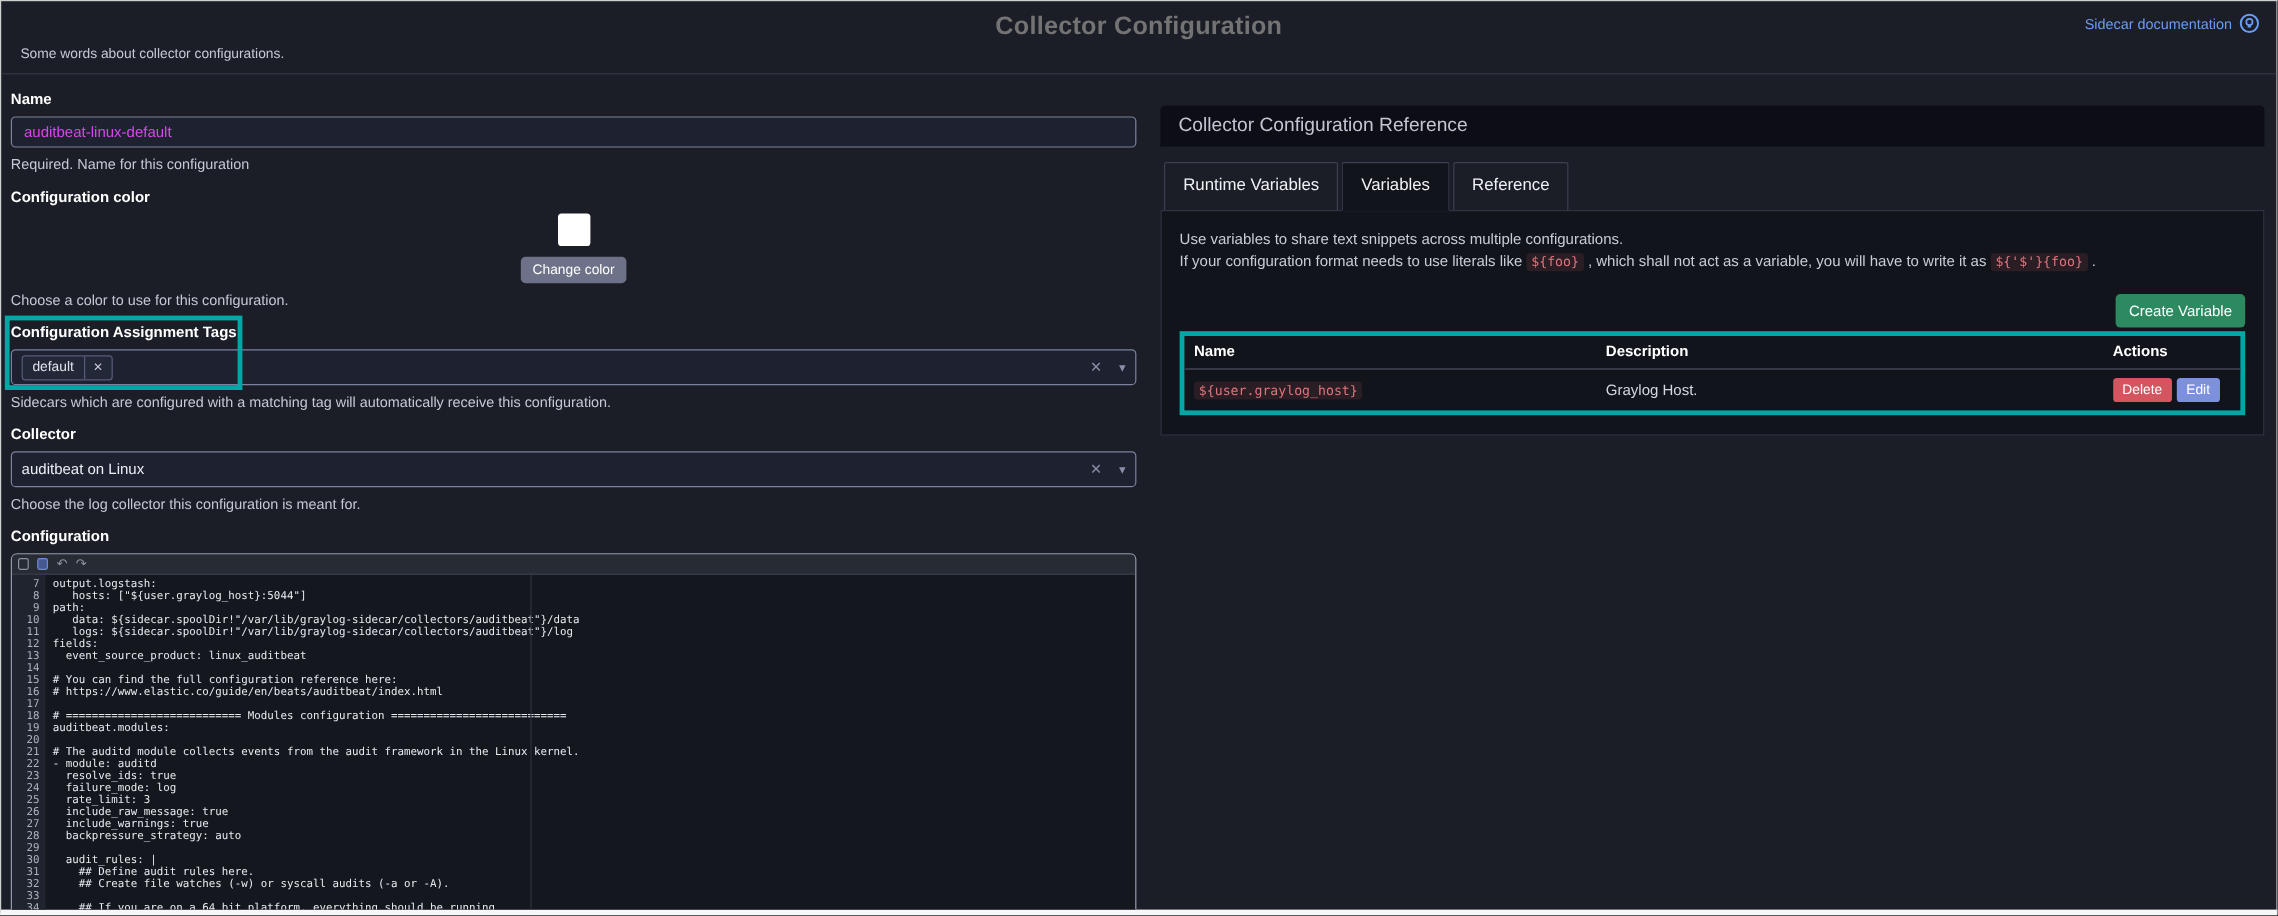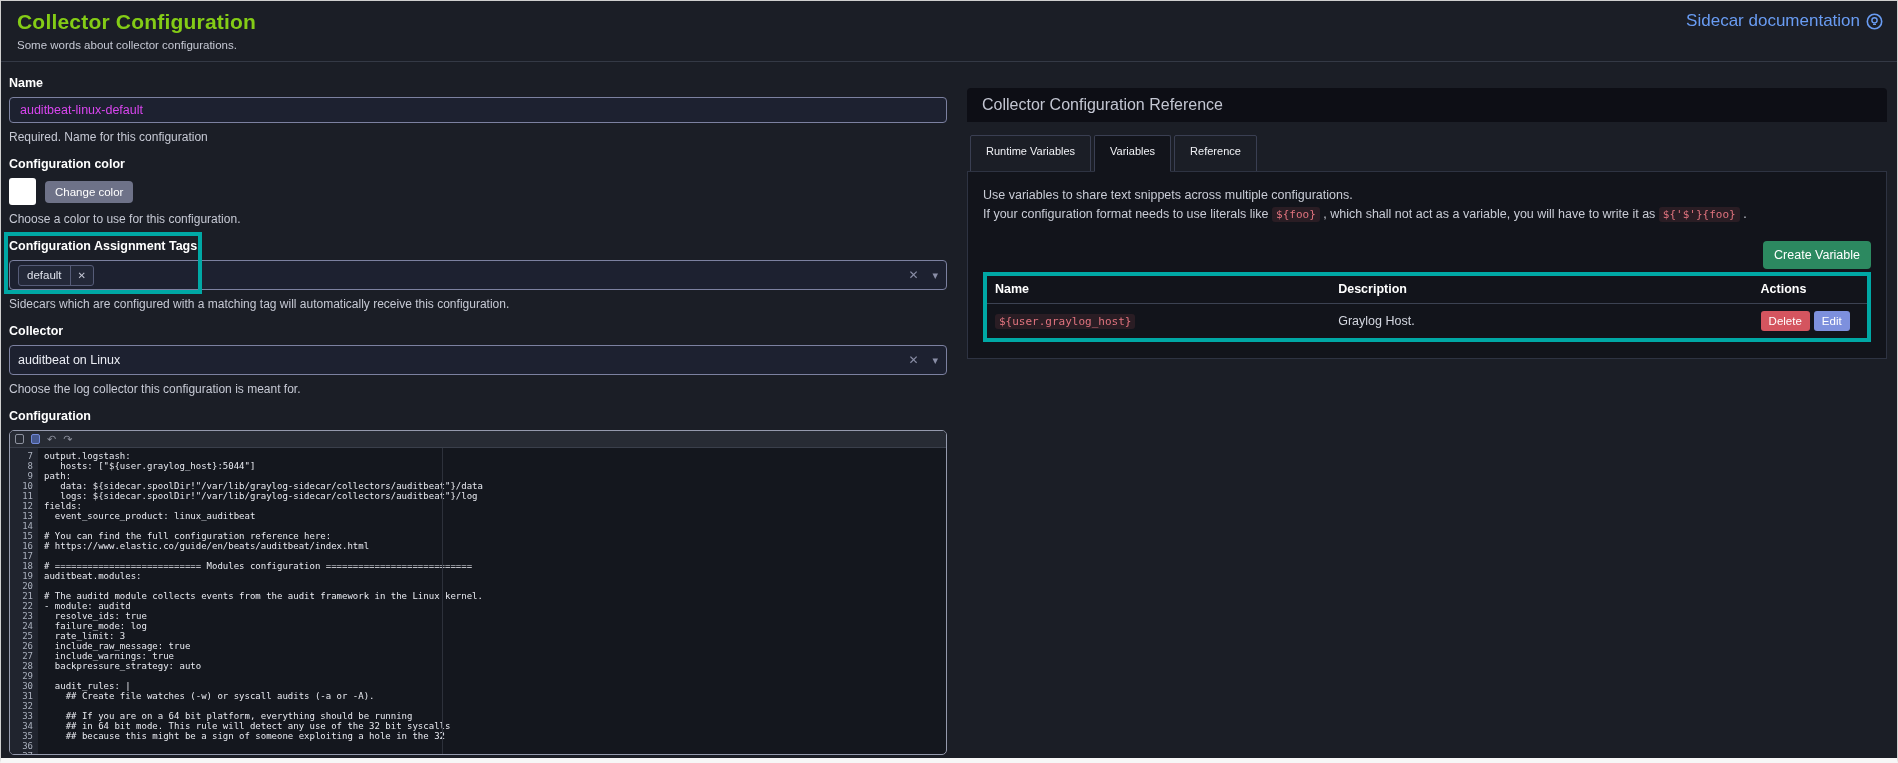--- a/index.html
+++ b/index.html
@@ -5,40 +5,40 @@
   * { box-sizing: border-box; margin: 0; padding: 0; }
   html,body { background:#101218; }
   body { font-family: "Liberation Sans", sans-serif; }
   .frame {
     width: 1898px; height: 763px; position: relative; overflow: hidden;
     background: #1b1e26; color: #c6c9d4;
     border: 1px solid #cfcfcf; border-bottom: 5px solid #f7f7f7;
   }
   
   .page-header { padding: 9px 16px 10px 16px; border-bottom: 1px solid #343945; position: relative; }
-  .page-title { color: #84cc16; font-size: 21px; font-weight: 700; letter-spacing: .2px; }
+  .page-title { color: #737373; font-size: 21px; font-weight: 700; letter-spacing: .2px; text-align: center; }
   .page-subtitle { color: #c6c9d4; font-size: 11.5px; margin-top: 5px; }
-  .doc-link { position: absolute; top: 10px; right: 14px; color: #699cf3; font-size: 17px;
+  .doc-link { position: absolute; top: 10px; right: 14px; color: #699cf3; font-size: 12px;
               display: flex; align-items: center; gap: 6px; cursor: pointer; text-decoration: none;}
   .doc-icon svg { display: block; }
 
   
   .content { display: flex; gap: 20px; padding: 6px 8px 0 8px; }
   .left-col { width: 938px; flex: 0 0 938px; }
   .right-col { flex: 1 1 auto; padding-top: 20px; padding-right: 2px; }
 
   
   .fgroup { margin-top: 13px; }
   .flabel { display:block; color: #ffffff; font-weight: 700; font-size: 12.5px; margin-bottom: 7px; }
   .fhelp { color: #c6c9d4; font-size: 12px; margin-top: 7px; }
   .text-input {
     width: 100%; height: 26px; background: #1d2130; border: 1px solid #7c81a0; border-radius: 4px;
     color: #d946ef; font-size: 12.5px; padding: 0 10px; font-family: "Liberation Sans", sans-serif;
   }
-  .color-row { display: flex; align-items: center; gap: 9px; }
+  .color-row { display: flex; align-items: center; gap: 9px; flex-direction: column; }
   .swatch { width: 27px; height: 27px; background: #ffffff; border-radius: 3px; }
   .btn { border: none; border-radius: 4px; color: #fff; font-size: 12px; cursor: pointer;
          font-family: "Liberation Sans", sans-serif; }
   .btn-changecolor { background: #6e7288; padding: 5px 10px; font-size: 11.5px; }
 
   .select-box { position: relative; width: 100%; height: 30px; background: #1d2130;
     border: 1px solid #7c81a0; border-radius: 4px; display: flex; align-items: center; padding: 0 8px; }
   .select-value { color: #eceef5; font-size: 12.5px; }
   .select-controls { position: absolute; right: 8px; top: 0; height: 100%; display: flex; align-items: center; gap: 14px; }
   .clear-x { color: #8a8ea6; font-size: 12px; cursor: pointer; }
@@ -70,21 +70,21 @@
     color: #e8eaf0; white-space: pre; }
   .print-margin { position: absolute; top: 0; bottom: 0; left: 404px; width: 1px; background: #2d313b; }
 
   .under-editor { display: flex; justify-content: flex-end; margin-top: 2px; }
   .preview-link { color: #699cf3; font-size: 11.5px; cursor: pointer; text-decoration: none; }
 
   
   .panel-header { background: #0d0e15; border-radius: 4px 4px 0 0; height: 34px;
     display: flex; align-items: center; padding: 0 15px; color: #c3c6d2; font-size: 16px; }
   .tabs-row { display: flex; margin-top: 12px; padding-left: 3px; }
-  .tab { border: 1px solid #3a3f52; padding: 9px 15px; font-size: 11px; color: #f0f1f5;
+  .tab { border: 1px solid #3a3f52; padding: 9px 15px; font-size: 14px; color: #f0f1f5;
     margin-right: 3px; cursor: pointer; border-radius: 2px 2px 0 0; background: transparent; position: relative; top: 1px;}
   .tab.active { background: #12141b; border-bottom: 1px solid #12141b; padding-bottom: 14px; z-index: 2; }
   .tab-content { border: 1px solid #2e3342; background: #12141b; padding: 14px 15px 16px 15px; position: relative; z-index: 1; }
   .ref-line { font-size: 12.5px; color: #c9ccd6; line-height: 1.55; }
   .code-chip { font-family: "DejaVu Sans Mono", monospace; font-size: 11px; color: #e0737e;
     background: rgba(212, 90, 100, 0.13); padding: 1px 4px; border-radius: 3px; }
   .create-row { display: flex; justify-content: flex-end; margin-top: 16px; margin-bottom: 3px; }
   .btn-create { background: #2c8960; padding: 7px 11px; font-size: 12.5px; }
   .hl-box-table { border: 4px solid #00a8a5; }
   table.vars { width: 100%; border-collapse: collapse; }
@@ -228,20 +228,21 @@
                 <div class="code-line"># The auditd module collects events from the audit framework in the Linux kernel.</div>
                 <div class="code-line">- module: auditd</div>
                 <div class="code-line">  resolve_ids: true</div>
                 <div class="code-line">  failure_mode: log</div>
                 <div class="code-line">  rate_limit: 3</div>
                 <div class="code-line">  include_raw_message: true</div>
                 <div class="code-line">  include_warnings: true</div>
                 <div class="code-line">  backpressure_strategy: auto</div>
                 <div class="code-line"></div>
                 <div class="code-line">  audit_rules: |</div>
+                <div class="code-line">    ## Define audit rules here.</div>
                 <div class="code-line">    ## Create file watches (-w) or syscall audits (-a or -A).</div>
                 <div class="code-line"></div>
                 <div class="code-line">    ## If you are on a 64 bit platform, everything should be running</div>
                 <div class="code-line">    ## in 64 bit mode. This rule will detect any use of the 32 bit syscalls</div>
                 <div class="code-line">    ## because this might be a sign of someone exploiting a hole in the 32</div>
               </div>
           </div>
         </div>
 
         <div class="under-editor">

